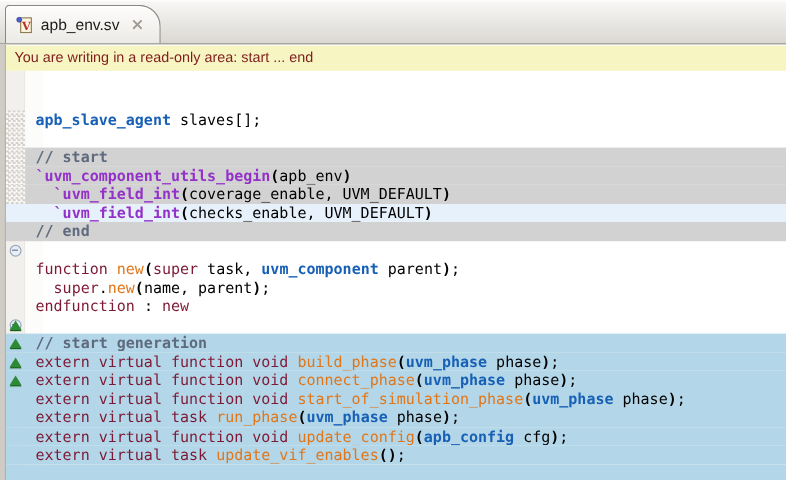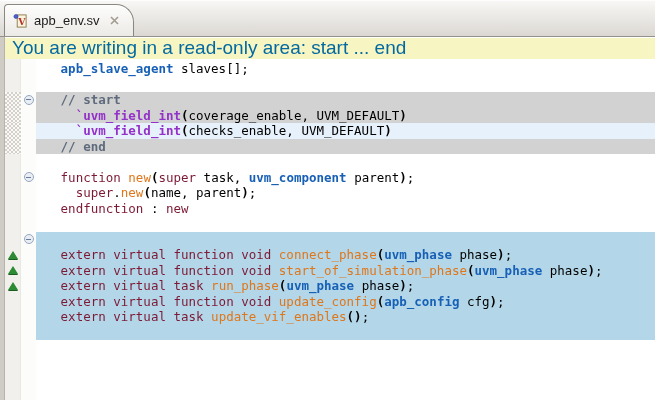--- a/index.html
+++ b/index.html
@@ -28,42 +28,42 @@
     font-size:13px; color:#1c1c1c;
     box-shadow:inset 0 1px 0 #ffffff;
   }
   .tab-close { display:flex; align-items:center; margin-left:4px; cursor:pointer; }
 
   
   .banner {
     position:absolute; left:5px; top:38px; right:0; height:38px;
     background:var(--c-banner_bg,#f7f5c2);
     border-bottom:1px solid #b2af92;
-    font-size:19px; color:#0369a1;
+    font-size:12px; color:#7f1d1d;
     line-height:20px; padding-left:7px;
     white-space:nowrap; overflow:hidden;
   }
 
   
   .left-frame {
     position:absolute; left:0; top:37px; bottom:0; width:5px;
     background:#cfccc6; border-right:1px solid #b7b3ac;
   }
 
   
   .editor {
     position:absolute; left:5px; right:0; top:59px; bottom:0;
     background:#ffffff; overflow:hidden;
   }
   .ruler-a { position:absolute; left:0; top:0; bottom:0; width:16px;
              background:#f2f0ed; border-right:1px solid #eae8e4; }
   .ruler-f { position:absolute; left:16px; top:0; bottom:0; width:15px;
              background:#fcfcfb; }
   .rows { position:relative; padding-top:2px; }
-  .row { display:flex; height:15.5px; align-items:stretch; }
+  .row { display:flex; height:15.5px; align-items:stretch;flex-direction:column; }
   .gut-a { width:16px; flex:0 0 16px; position:relative;
            display:flex; align-items:center; justify-content:center; }
   .gut-a.hatch {
     background:repeating-conic-gradient(#d4d1cb 0% 25%, #faf9f7 0% 50%) 0 0/4px 4px;
   }
   .gut-f { width:15px; flex:0 0 15px; position:relative;
            display:flex; align-items:center; justify-content:center; }
   .code {
     flex:1 1 auto;
     font-family:"DejaVu Sans Mono","Liberation Mono",monospace;
@@ -145,20 +145,25 @@
         <div class="row">
           <div class="gut-a hatch"></div>
           <div class="gut-f">
             <div class="fold"></div>
           </div>
           <div class="code bg-gray"><span class="t-pl">   </span><span class="t-cmt">// start</span></div>
         </div>
         <div class="row">
           <div class="gut-a hatch"></div>
           <div class="gut-f"></div>
+          <div class="code bg-gray"><span class="t-pl">   </span><span class="t-macro">`uvm_component_utils_begin</span><span class="t-pb">(</span><span class="t-pl">apb_env</span><span class="t-pb">)</span></div>
+        </div>
+        <div class="row">
+          <div class="gut-a hatch"></div>
+          <div class="gut-f"></div>
           <div class="code bg-gray"><span class="t-pl">     </span><span class="t-macro">`uvm_field_int</span><span class="t-pb">(</span><span class="t-pl">coverage_enable, UVM_DEFAULT</span><span class="t-pb">)</span></div>
         </div>
         <div class="row">
           <div class="gut-a hatch"></div>
           <div class="gut-f"></div>
           <div class="code bg-hl"><span class="t-pl">     </span><span class="t-macro">`uvm_field_int</span><span class="t-pb">(</span><span class="t-pl">checks_enable, UVM_DEFAULT</span><span class="t-pb">)</span></div>
         </div>
         <div class="row">
           <div class="gut-a hatch"></div>
           <div class="gut-f"></div>
@@ -189,21 +194,28 @@
         <div class="row">
           <div class="gut-a"></div>
           <div class="gut-f"></div>
           <div class="code"></div>
         </div>
         <div class="row">
           <div class="gut-a"></div>
           <div class="gut-f">
             <div class="fold"></div>
           </div>
-          <div class="code bg-blue"><span class="t-pl">   </span></div>
+          <div class="code bg-blue"><span class="t-pl">   </span><span class="t-cmt">// start generation</span></div>
+        </div>
+        <div class="row">
+          <div class="gut-a">
+            <div class="tri"></div>
+          </div>
+          <div class="gut-f"></div>
+          <div class="code bg-blue"><span class="t-pl">   </span><span class="t-kw">extern virtual function void</span><span class="t-pl"> </span><span class="t-fn">build_phase</span><span class="t-pb">(</span><span class="t-type">uvm_phase</span><span class="t-pl"> phase</span><span class="t-pb">)</span><span class="t-pl">;</span></div>
         </div>
         <div class="row">
           <div class="gut-a">
             <div class="tri"></div>
           </div>
           <div class="gut-f"></div>
           <div class="code bg-blue"><span class="t-pl">   </span><span class="t-kw">extern virtual function void</span><span class="t-pl"> </span><span class="t-fn">connect_phase</span><span class="t-pb">(</span><span class="t-type">uvm_phase</span><span class="t-pl"> phase</span><span class="t-pb">)</span><span class="t-pl">;</span></div>
         </div>
         <div class="row">
           <div class="gut-a">

